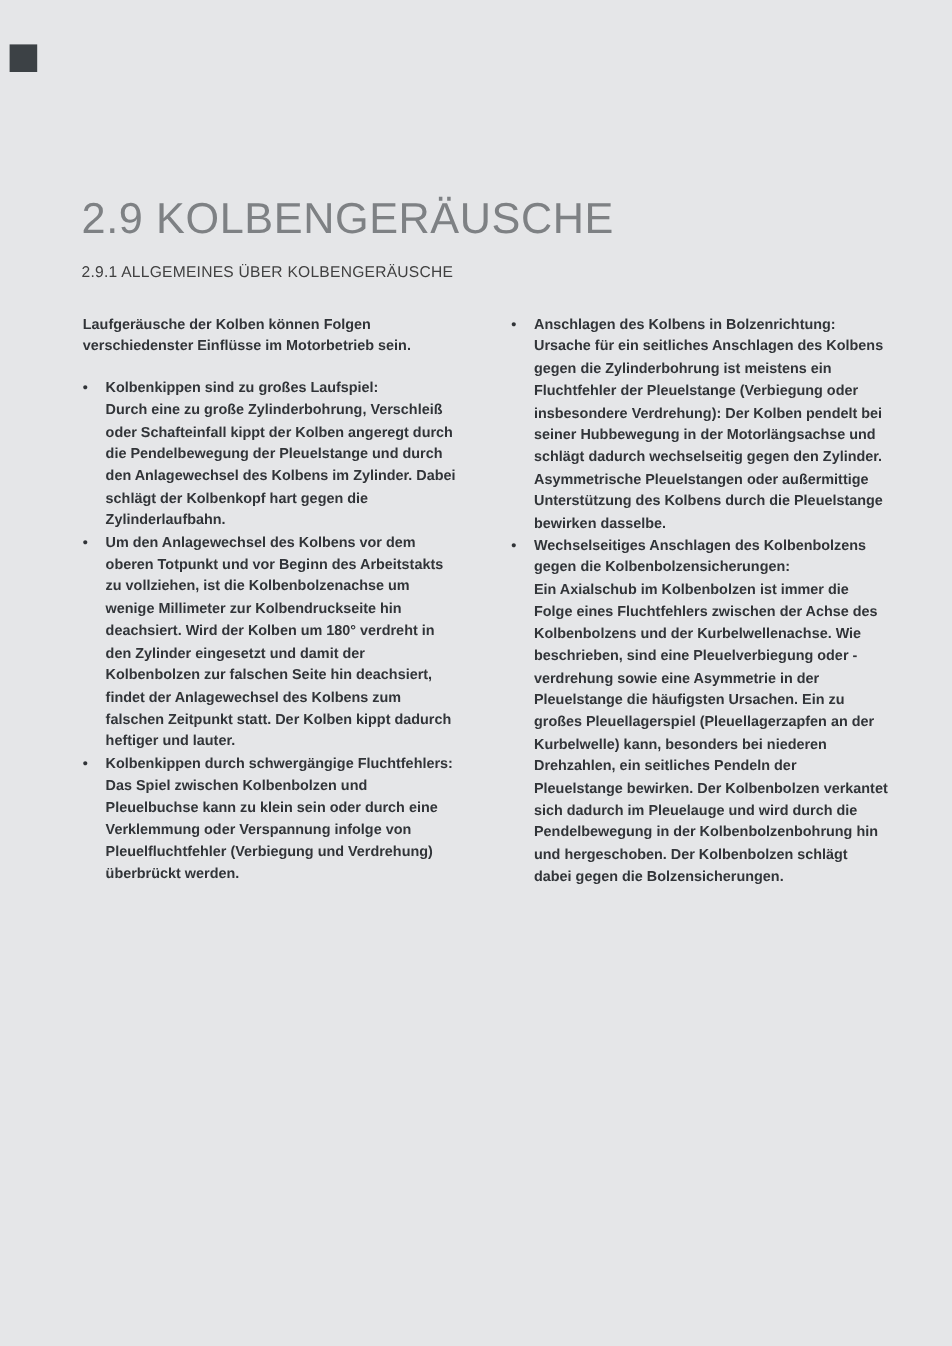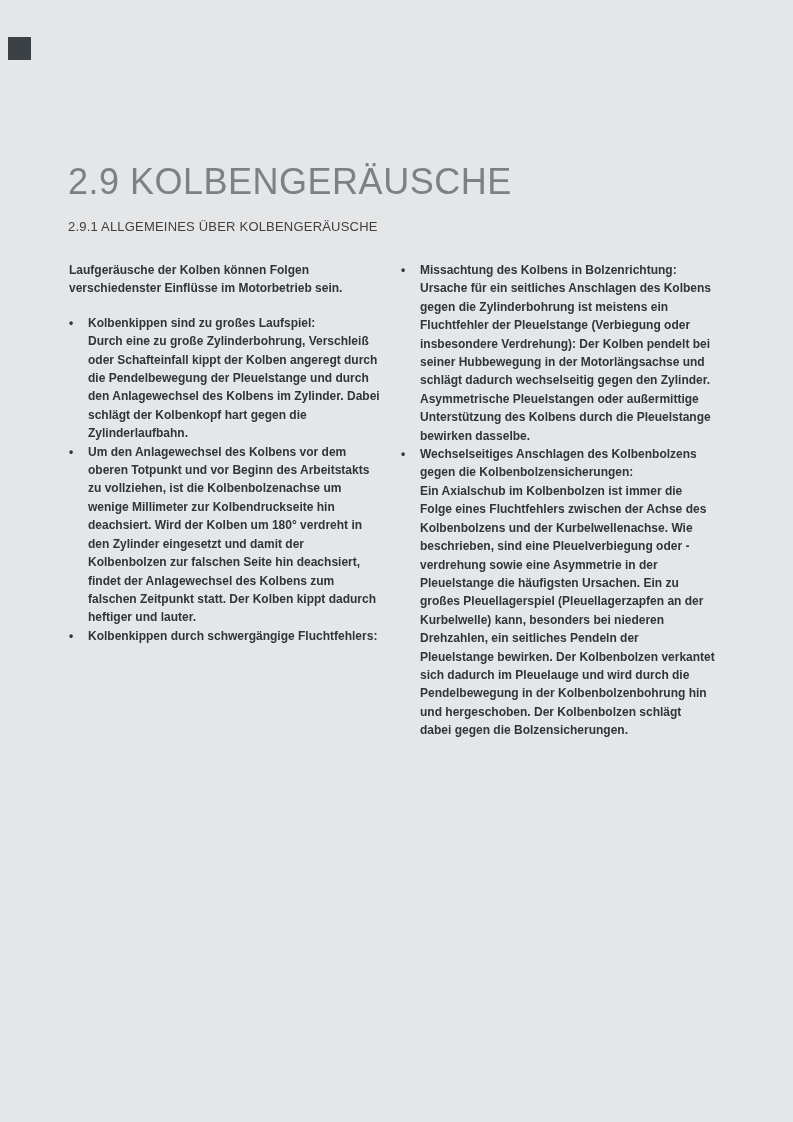--- a/index.html
+++ b/index.html
@@ -43,21 +43,21 @@
     font-weight: 400;
     letter-spacing: 0.2px;
     color: #404040;
     white-space: nowrap;
   }
   .content {
     position: absolute;
     left: 69px;
     top: 261px;
     display: flex;
-    gap: 17px;
+    gap: 42px;
     font-size: 12px;
     line-height: 18.4px;
   }
   .col {
     width: 315px;
   }
   .intro {
     font-weight: bold;
     margin: 0 0 16px 0;
   }
@@ -109,30 +109,31 @@
         <span class="bullet">•</span>
         <div class="item-body">
           <div class="item-text">Um den Anlagewechsel des Kolbens vor dem oberen Totpunkt und vor Beginn des Arbeitstakts zu vollziehen, ist die Kolbenbolzenachse um wenige Millimeter zur Kolbendruckseite hin deachsiert. Wird der Kolben um 180° verdreht in den Zylinder eingesetzt und damit der Kolbenbolzen zur falschen Seite hin deachsiert, findet der Anlagewechsel des Kolbens zum falschen Zeitpunkt statt. Der Kolben kippt dadurch heftiger und lauter.</div>
         </div>
       </div>
 
       <div class="list-item">
         <span class="bullet">•</span>
         <div class="item-body">
           <div class="item-title">Kolbenkippen durch schwergängige Fluchtfehlers:</div>
+          <div class="item-text">Das Spiel zwischen Kolbenbolzen und Pleuelbuchse kann zu klein sein oder durch eine Verklemmung oder Verspannung infolge von Pleuelfluchtfehler (Verbiegung und Verdrehung) überbrückt werden.</div>
         </div>
       </div>
     </div>
 
     <div class="col">
 
       <div class="list-item">
         <span class="bullet">•</span>
         <div class="item-body">
-          <div class="item-title">Missachtung des Kolbens in Bolzenrichtung:</div>
+          <div class="item-title">Anschlagen des Kolbens in Bolzenrichtung:</div>
           <div class="item-text">Ursache für ein seitliches Anschlagen des Kolbens gegen die Zylinderbohrung ist meistens ein Fluchtfehler der Pleuelstange (Verbiegung oder insbesondere Verdrehung): Der Kolben pendelt bei seiner Hubbewegung in der Motorlängsachse und schlägt dadurch wechselseitig gegen den Zylinder. Asymmetrische Pleuelstangen oder außermittige Unterstützung des Kolbens durch die Pleuelstange bewirken dasselbe.</div>
         </div>
       </div>
 
       <div class="list-item">
         <span class="bullet">•</span>
         <div class="item-body">
           <div class="item-title">Wechselseitiges Anschlagen des Kolbenbolzens gegen die Kolbenbolzensicherungen:</div>
           <div class="item-text">Ein Axialschub im Kolbenbolzen ist immer die Folge eines Fluchtfehlers zwischen der Achse des Kolbenbolzens und der Kurbelwellenachse. Wie beschrieben, sind eine Pleuelverbiegung oder -verdrehung sowie eine Asymmetrie in der Pleuelstange die häufigsten Ursachen. Ein zu großes Pleuellagerspiel (Pleuellagerzapfen an der Kurbelwelle) kann, besonders bei niederen Drehzahlen, ein seitliches Pendeln der Pleuelstange bewirken. Der Kolbenbolzen verkantet sich dadurch im Pleuelauge und wird durch die Pendelbewegung in der Kolbenbolzenbohrung hin und hergeschoben. Der Kolbenbolzen schlägt dabei gegen die Bolzensicherungen.</div>
         </div>

